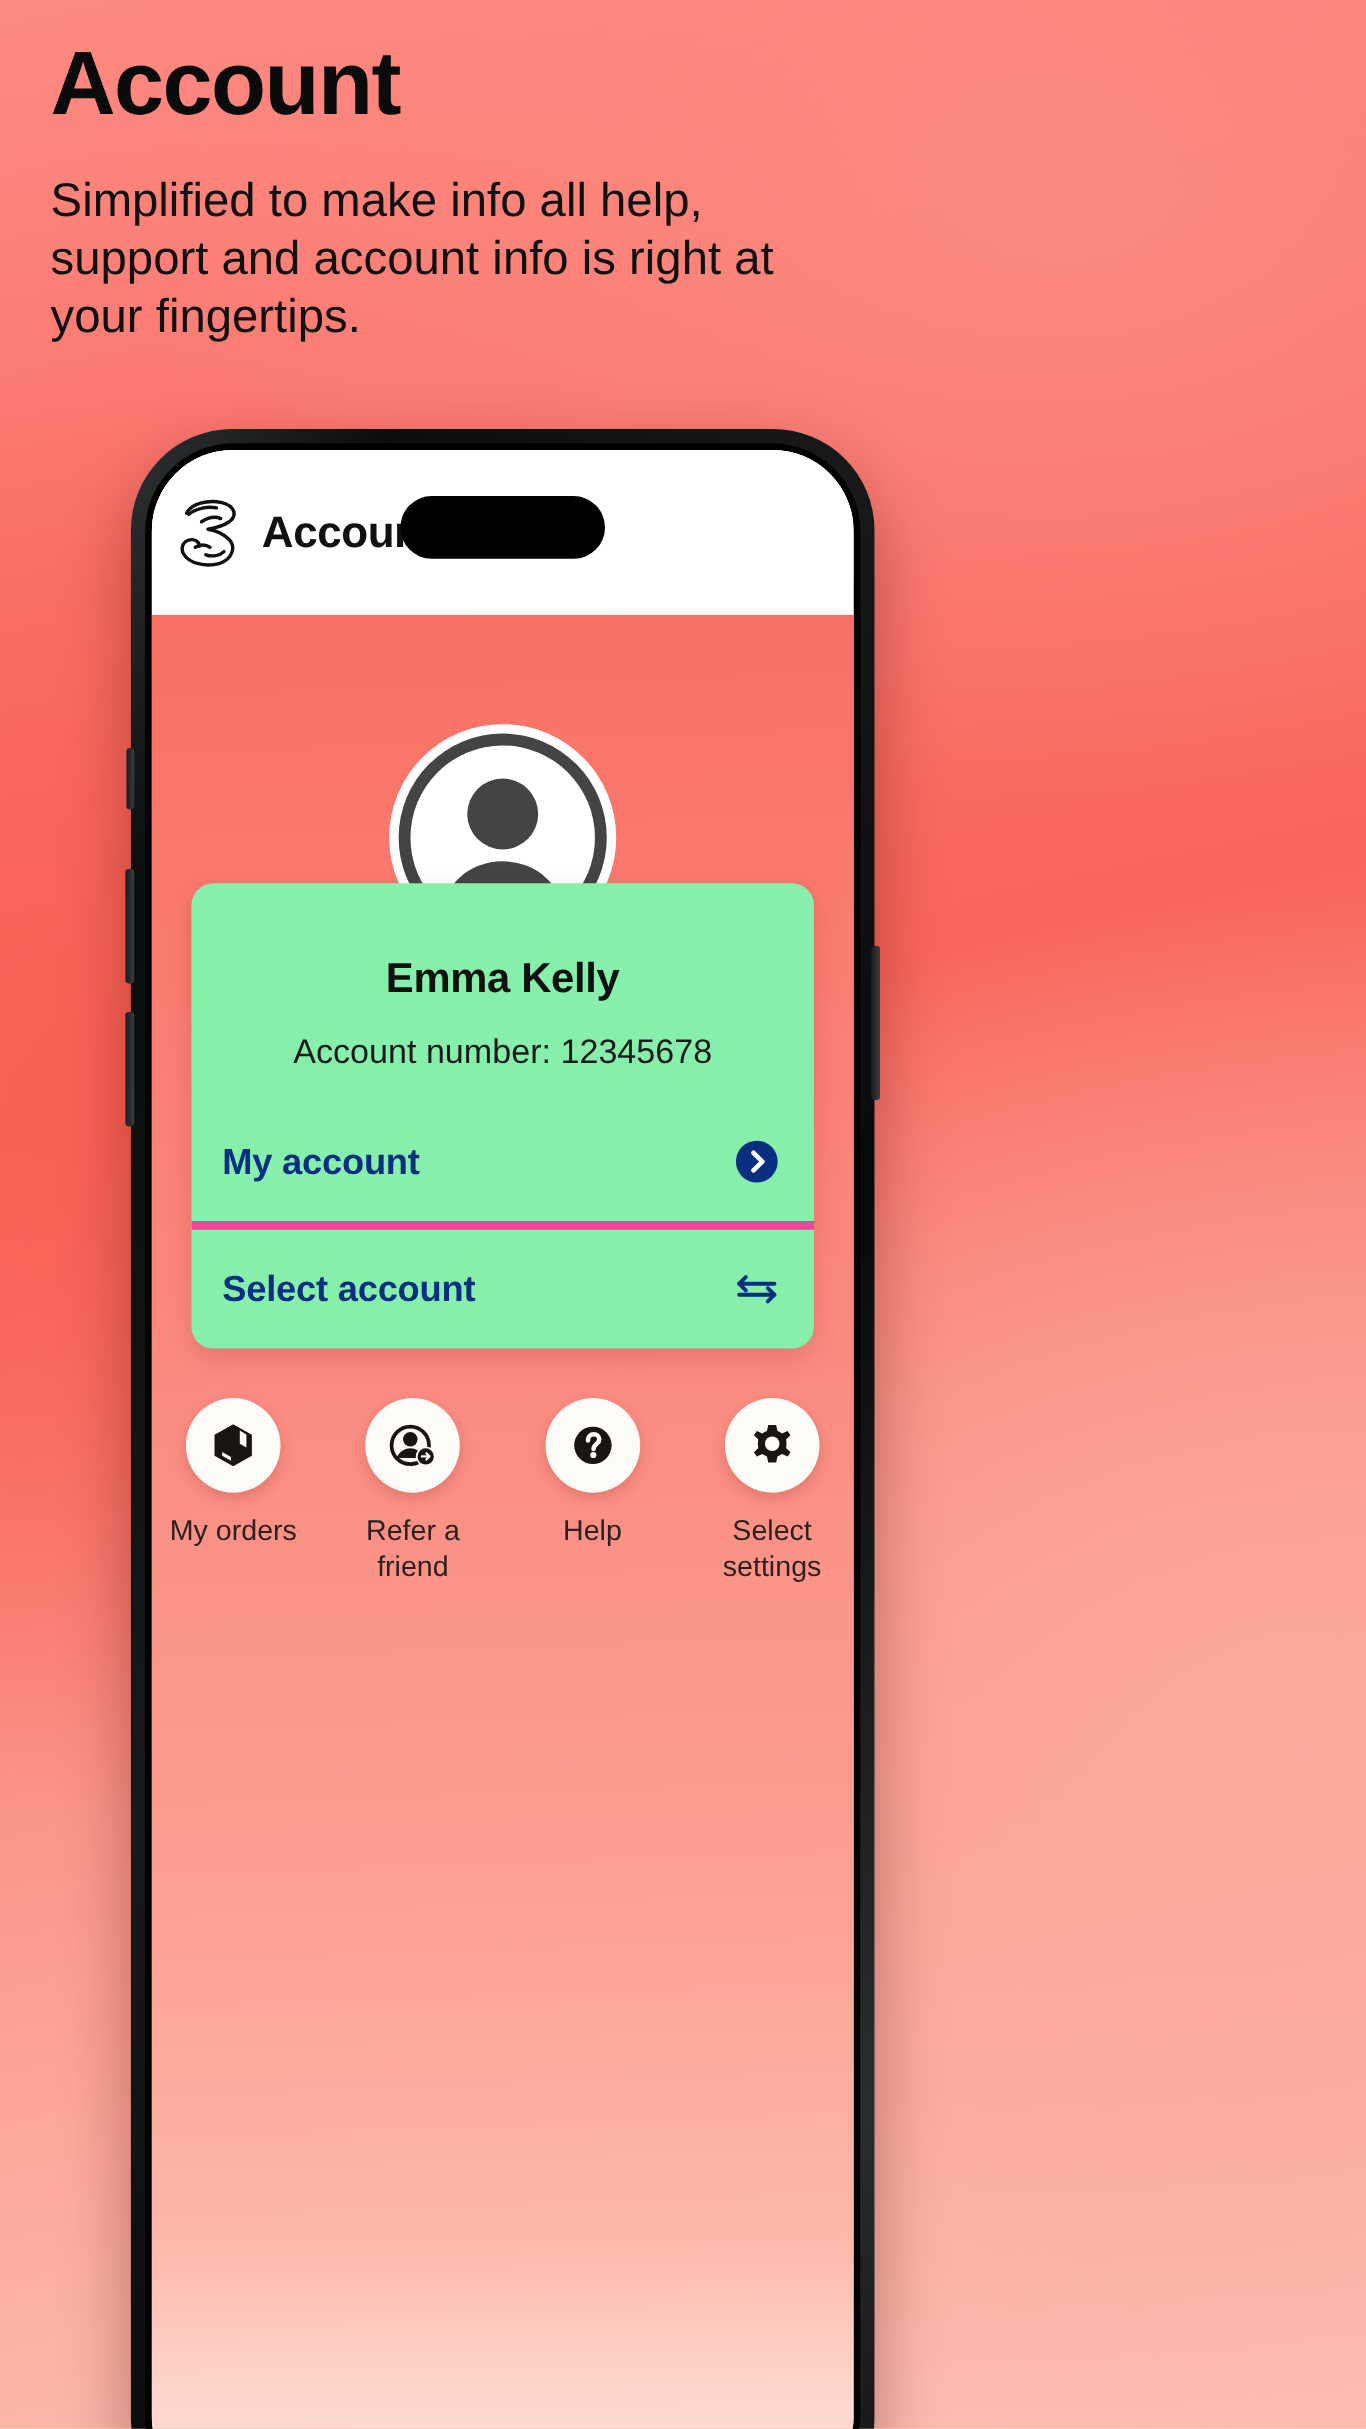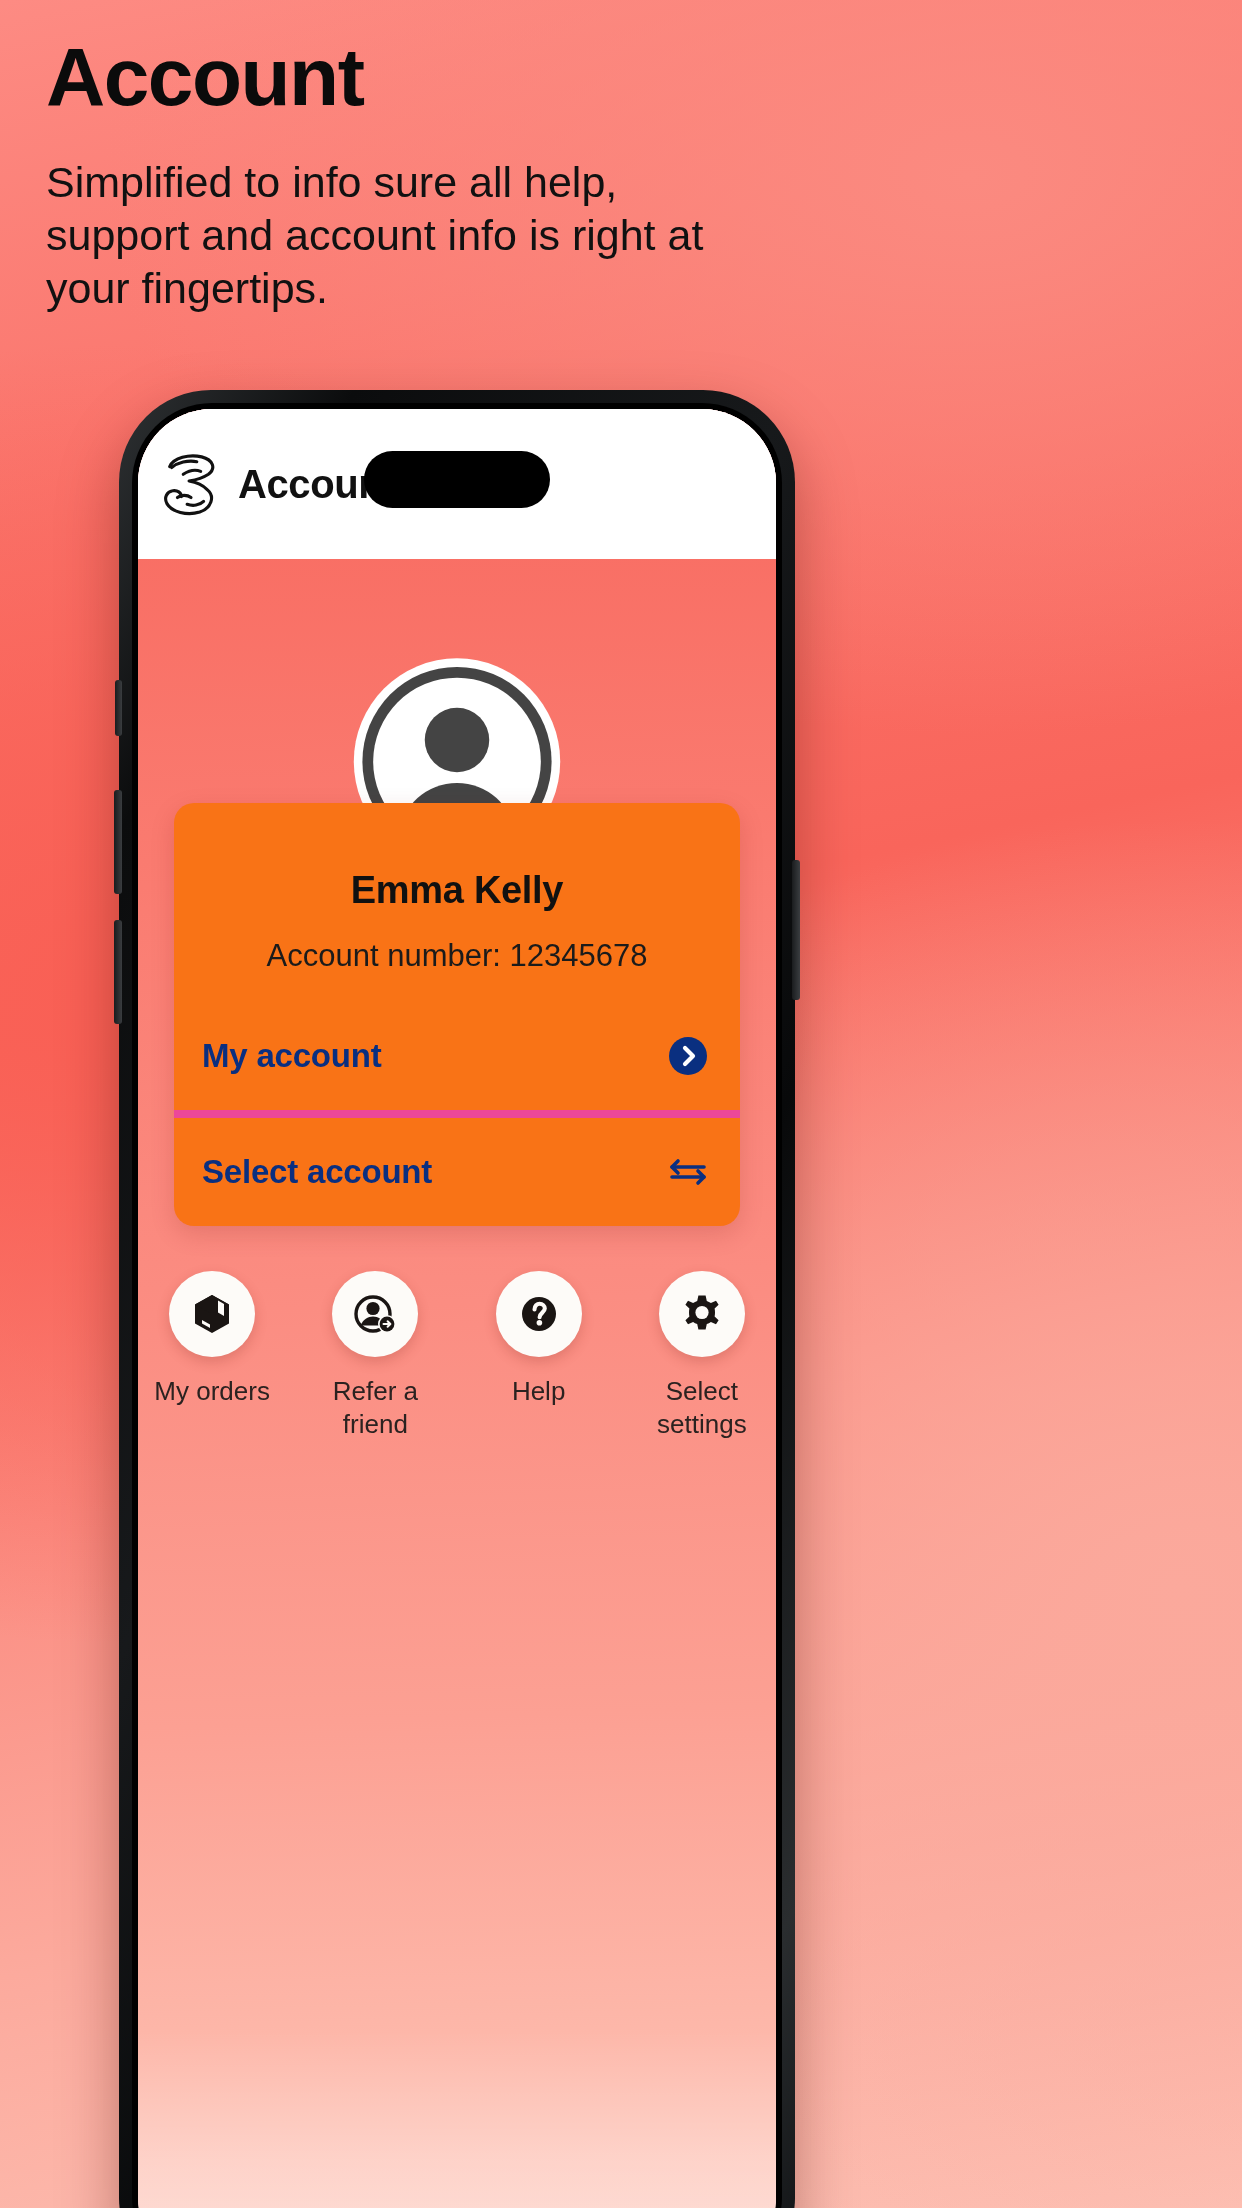--- a/index.html
+++ b/index.html
@@ -76,21 +76,21 @@
 
   
   .avatar {
     position:absolute; left:50%; transform:translateX(-50%); top:245px;
     width:215px; height:215px; z-index:7;
   }
 
   
   .card {
     position:absolute; left:36px; right:36px; top:394px;
-    background:#f97316; border-radius:20px; z-index:8;
+    background:#86efac; border-radius:20px; z-index:8;
     box-shadow:0 8px 24px rgba(120,20,10,.16);
     overflow:hidden;
   }
   .card-top { padding:66px 28px 28px; text-align:center; }
   .user-name { font-size:38px; font-weight:bold; color:#111; letter-spacing:-.3px; }
   .acct-num { margin-top:26px; font-size:31px; color:#1b1b1b; font-weight:400; }
 
   .row {
     display:flex; align-items:center; justify-content:space-between;
     padding:30px 28px; min-height:104px;
@@ -126,21 +126,21 @@
   .btn-silent { left:-4px; top:290px; width:7px; height:56px; }
   .btn-volup  { left:-5px; top:400px; width:8px; height:104px; }
   .btn-voldn  { left:-5px; top:530px; width:8px; height:104px; }
   .btn-power  { right:-5px; top:470px; width:8px; height:140px; }
 </style>
 </head>
 <body>
 
 <div class="promo">
   <div class="promo-title">Account</div>
-  <div class="promo-sub">Simplified to info sure all help, support and account info is right at your fingertips.</div>
+  <div class="promo-sub">Simplified to make info all help, support and account info is right at your fingertips.</div>
 </div>
 
 <div class="phone">
 
   <div class="btn-side btn-silent"></div>
   <div class="btn-side btn-volup"></div>
   <div class="btn-side btn-voldn"></div>
   <div class="btn-side btn-power"></div>
 
   <div class="phone-inner">

